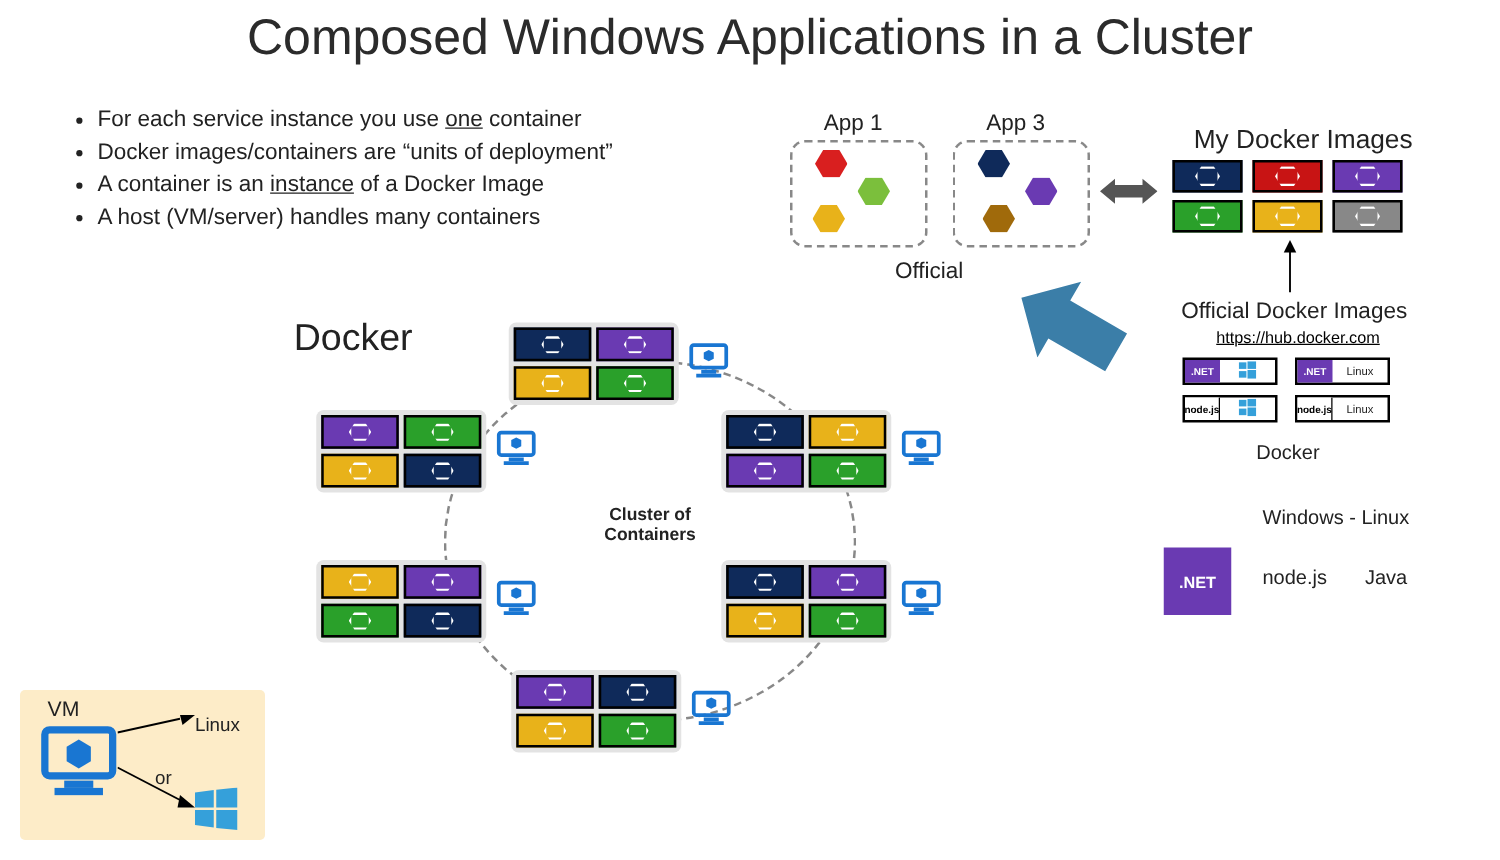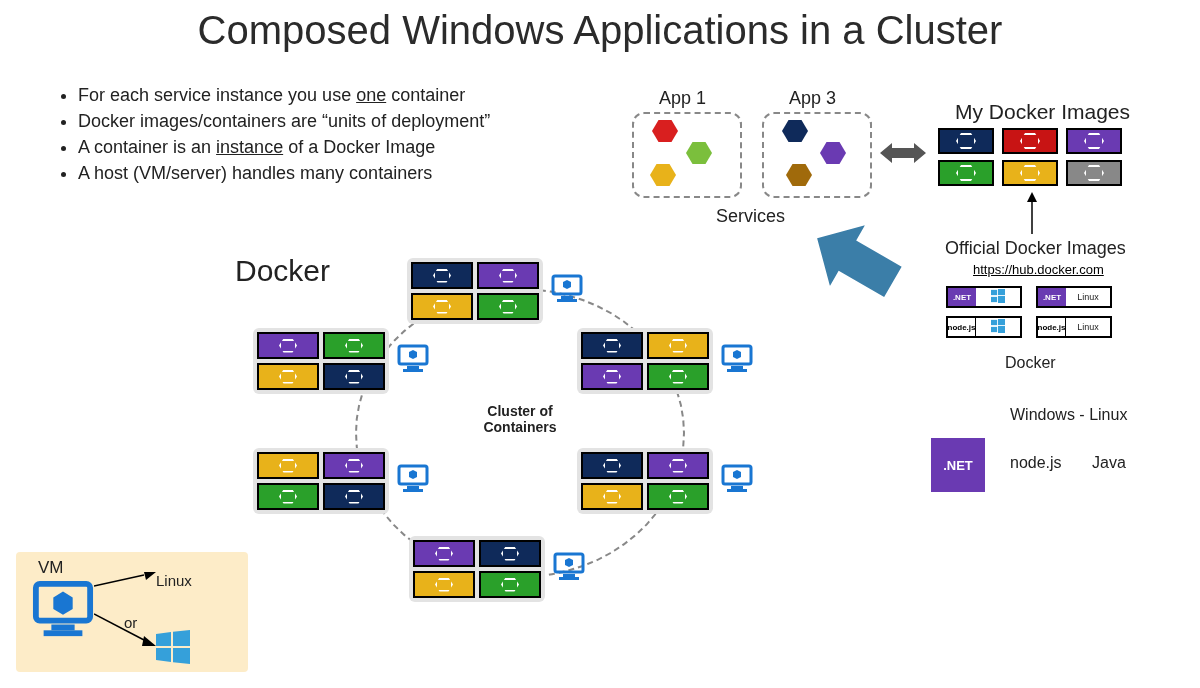--- a/index.html
+++ b/index.html
@@ -114,21 +114,21 @@
     clip-path: polygon(25% 0%, 75% 0%, 100% 50%, 75% 100%, 25% 100%, 0% 50%);
     border:2px solid #fff; background:transparent;
   }
   .pc-icon {
     position:absolute; width:32px; height:32px;
   }
   .pc-icon svg { width:100%; height:100%; }
 
   
   .vm-box {
-    position:absolute; top:552px; left:16px; width:232px; height:120px;
+    position:absolute; top:552px; left:16px; width:196px; height:120px;
     background:#fdecc8; border-radius:4px;
   }
   .vm-label { position:absolute; top:6px; left:22px; font-size:17px; }
   .vm-pc { position:absolute; top:26px; left:16px; width:62px; height:62px; }
   .vm-os-linux { position:absolute; top:20px; left:140px; font-size:15px; }
   .vm-os-or { position:absolute; top:62px; left:108px; font-size:15px; }
   .vm-win { position:absolute; top:78px; left:140px; width:34px; height:34px; }
 
   .arrow-up { position:absolute; }
 
@@ -156,21 +156,21 @@
   <div class="hex" style="top:6px; left:18px; --c:#d91f1f"></div>
   <div class="hex" style="top:28px; left:52px; --c:#7bbf3c"></div>
   <div class="hex" style="top:50px; left:16px; --c:#e8b21a"></div>
 </div>
 
 <div class="app-box app2">
   <div class="hex" style="top:6px; left:18px; --c:#0f2a5a"></div>
   <div class="hex" style="top:28px; left:56px; --c:#6a3ab2"></div>
   <div class="hex" style="top:50px; left:22px; --c:#a06a0b"></div>
 </div>
-<div class="app-label" style="top:206px; left:716px;">Services</div>
+<div class="app-label" style="top:206px; left:716px;">Official</div>
 
 <div class="dbl-arrow">
   <svg viewBox="0 0 46 26">
       <polygon points="0,13 12,3 12,8 34,8 34,3 46,13 34,23 34,18 12,18 12,23" fill="#555"></polygon>
     </svg>
 </div>
 
 <div class="my-imgs-title">My Docker Images</div>
 <div class="img-card" style="top:128px; left:938px; --bg:#0f2a5a">
     <span class="hx"></span>

